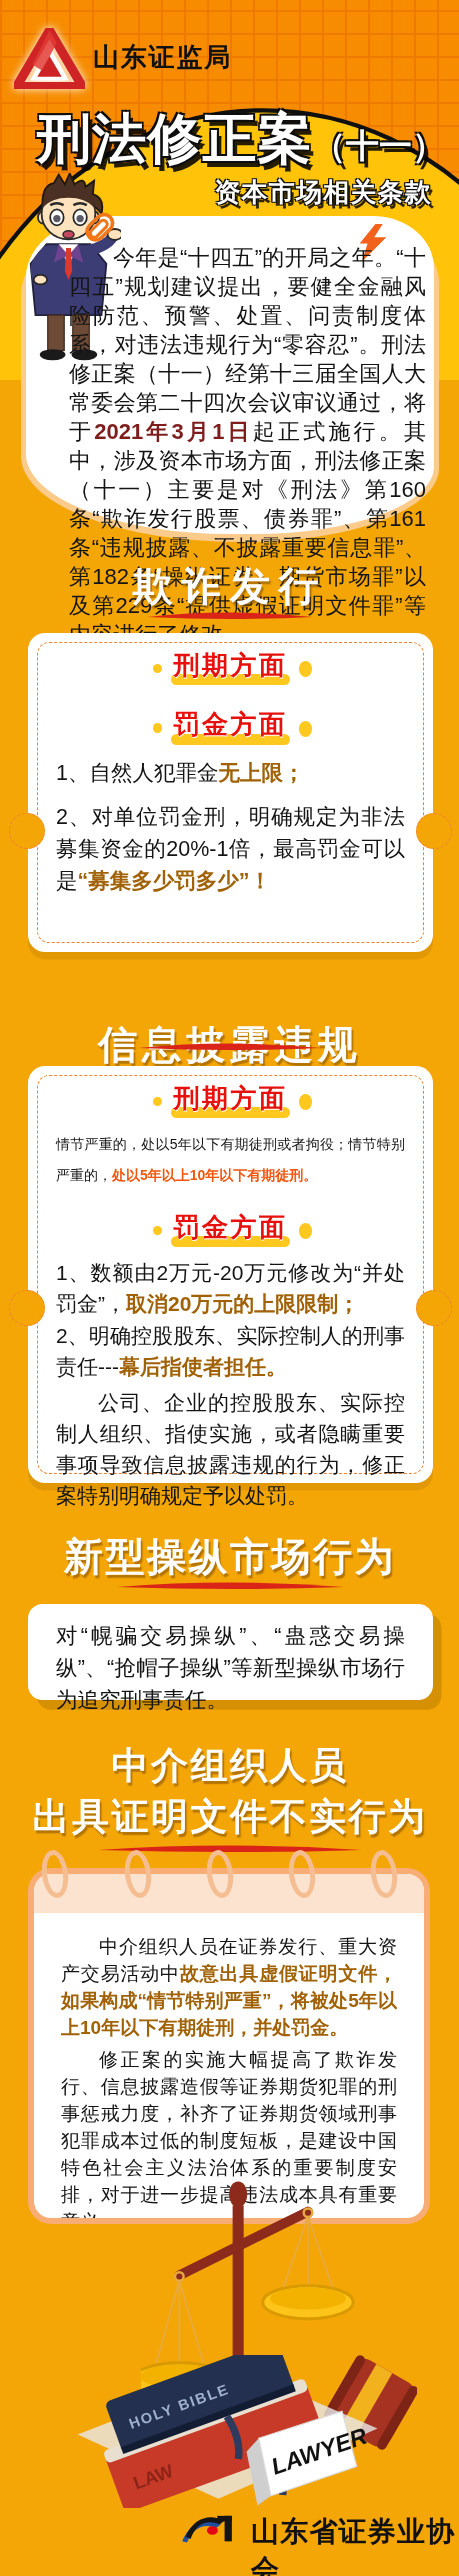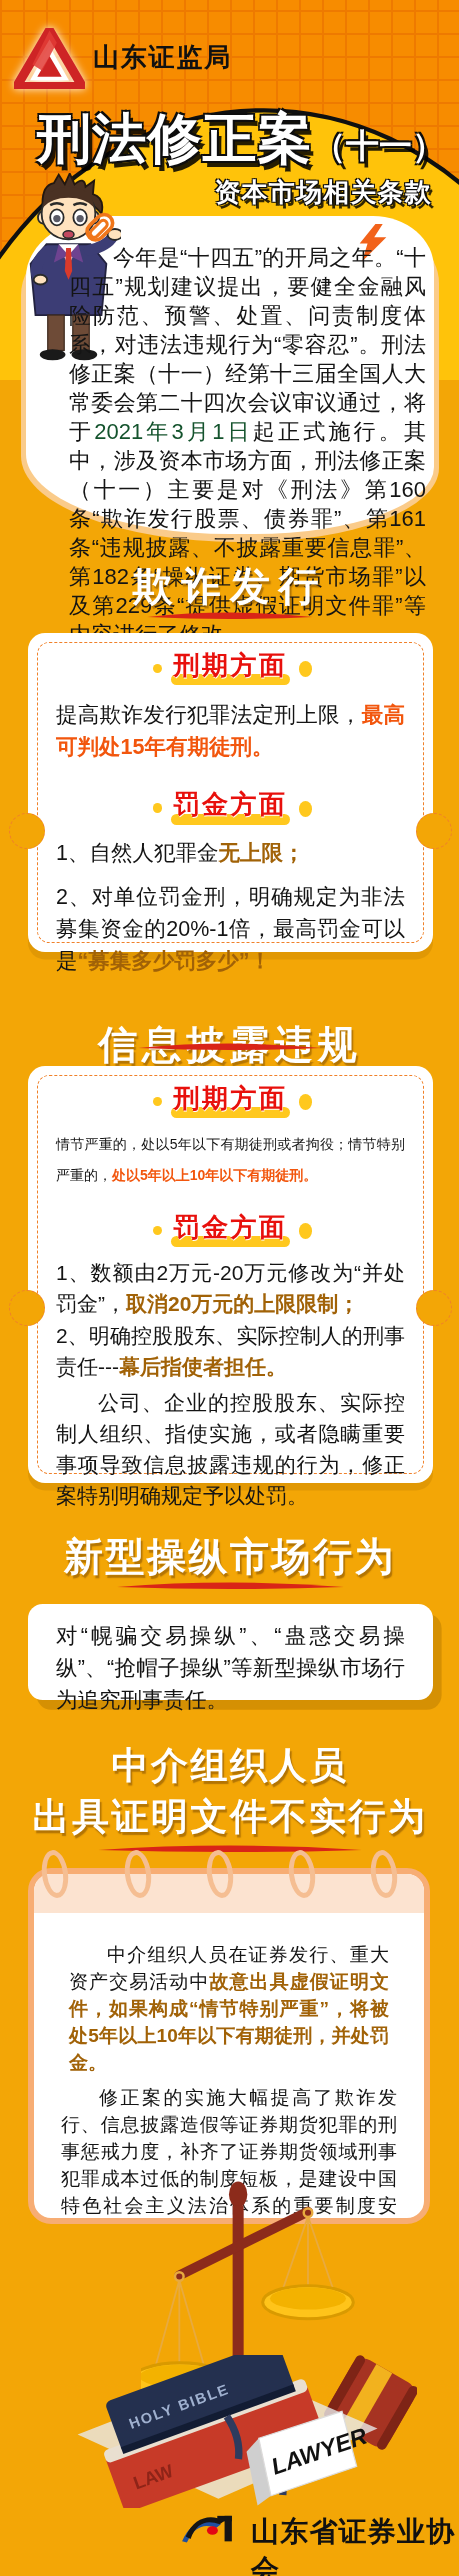--- a/index.html
+++ b/index.html
@@ -21,21 +21,21 @@
   .hero-title .paren{font-size:33px;letter-spacing:0;}
   .hero-sub{position:absolute;right:28px;top:175px;font-size:26px;font-weight:bold;color:#fff;letter-spacing:1.2px;
     text-shadow:1.2px 1.2px 0 #0d0d0d,-1.2px 1.2px 0 #0d0d0d,1.2px -1.2px 0 #0d0d0d,-1.2px -1.2px 0 #0d0d0d,3.1px 3.7px 0 rgba(0,0,0,.8);}
   
   .blob-under{position:absolute;left:21px;top:228px;width:418px;height:314px;background:#FACB8A;
     border-radius:92px 67px 46% 52%/67px 55px 74px 86px;}
   .blob{position:absolute;left:26px;top:216px;width:408px;height:318px;background:#fff;
     border-radius:86px 61px 44% 50%/61px 52px 67px 80px;}
   .intro-text{position:absolute;left:69px;top:243px;width:357px;font-size:22px;line-height:29px;
     color:#141414;text-align:justify;text-indent:2em;font-weight:500;}
-  .red-date{color:#14532d;font-weight:normal;}
+  .red-date{color:#7f1d1d;font-weight:bold;}
   
   .sec-title{position:absolute;left:0;right:0;text-align:center;color:#fff;font-weight:bold;
     text-shadow:1.8px 2.5px 1.2px rgba(100,55,0,.45);white-space:nowrap;}
   .swoosh{position:absolute;left:0;right:0;margin:0 auto;display:block;}
   
   .card{position:absolute;left:28px;width:405px;background:#fff;border-radius:17px;
     box-shadow:0 7.4px 0 rgba(178,118,0,.28);}
   .dash{position:absolute;left:9.2px;right:9.2px;top:9.2px;bottom:9.2px;border:1.8px dashed #F0812A;border-radius:12.3px;pointer-events:none;}
   .notch{position:absolute;width:36px;height:36px;border-radius:50%;background:#F3A606;border:1.8px dashed #F0812A;box-sizing:border-box;}
   .notch.l{left:-19px;} .notch.r{right:-19px;}
@@ -140,23 +140,20 @@
     <div class="dash"></div>
     <div class="notch l" style="top:180px;"></div>
     <div class="notch r" style="top:180px;"></div>
     <div class="card-inner">
       <div class="badge">
         <span class="badge-dot l"></span>
         <span class="badge-txt">刑期方面</span>
         <span class="badge-dot r"></span>
         <span class="badge-bar"></span>
       </div>
-      <p class="card-text" style="margin:16px 0 0 0;">
-        <span>提高欺诈发行犯罪法定刑上限，</span><span class="hl-o">最高可判处15年有期徒刑。</span>
-      </p>
       <div class="badge" style="margin-top:24.5px;">
         <span class="badge-dot l"></span>
         <span class="badge-txt">罚金方面</span>
         <span class="badge-dot r"></span>
         <span class="badge-bar"></span>
       </div>
       <p class="card-text" style="margin:14.7px 0 0 0;">
         <span>1、自然人犯罪金</span><span class="hl-r">无上限；</span>
       </p>
       <p class="card-text" style="margin:12px 0 0 0;">
@@ -215,21 +212,21 @@
 
   <div class="ring" style="left:42px;top:1850px;"></div>
   <div class="ring" style="left:125px;top:1850px;"></div>
   <div class="ring" style="left:207px;top:1850px;"></div>
   <div class="ring" style="left:289px;top:1850px;"></div>
   <div class="ring" style="left:371px;top:1850px;"></div>
 
   <div class="notebook">
     <div class="nb-band"></div>
     <div class="nb-body">
-      <p class="indent" style="margin:8px;">
+      <p class="indent" style="margin:0;">
         <span>中介组织人员在证券发行、重大资产交易活动中</span><span class="hl-r">故意出具虚假证明文件，如果构成“情节特别严重”，将被处5年以上10年以下有期徒刑，并处罚金。</span>
       </p>
       <p class="indent" style="margin:4.9px 0 0 0;">修正案的实施大幅提高了欺诈发行、信息披露造假等证券期货犯罪的刑事惩戒力度，补齐了证券期货领域刑事犯罪成本过低的制度短板，是建设中国特色社会主义法治体系的重要制度安排，对于进一步提高违法成本具有重要意义。</p>
     </div>
   </div>
 
   <svg class="deco" style="left:141px;top:2176px;" width="258" height="288" viewBox="0 0 420 470">
     <ellipse cx="158" cy="30" rx="15" ry="21" fill="#8C2B1B"></ellipse>
     <rect x="149" y="48" width="18" height="410" fill="#8C2B1B"></rect>
     <path d="M62,162 L272,58" stroke="#8C2B1B" stroke-width="16" stroke-linecap="round"></path>

